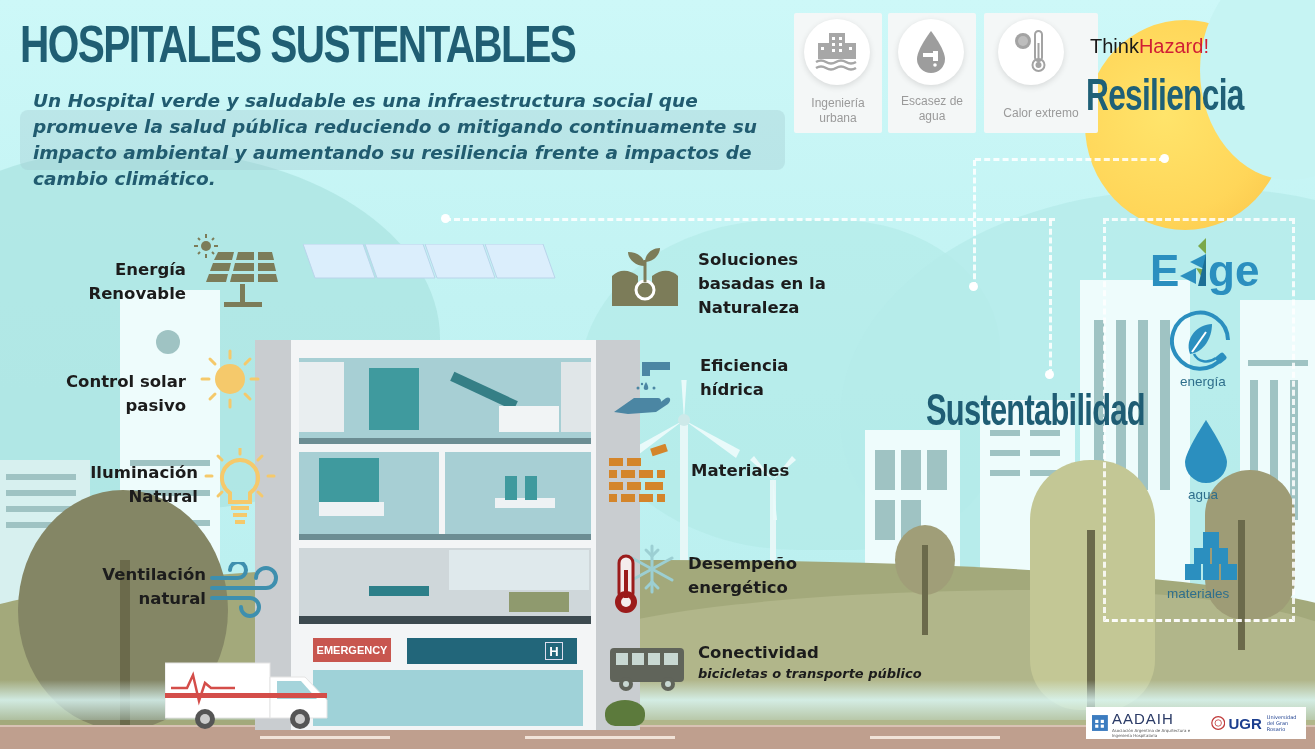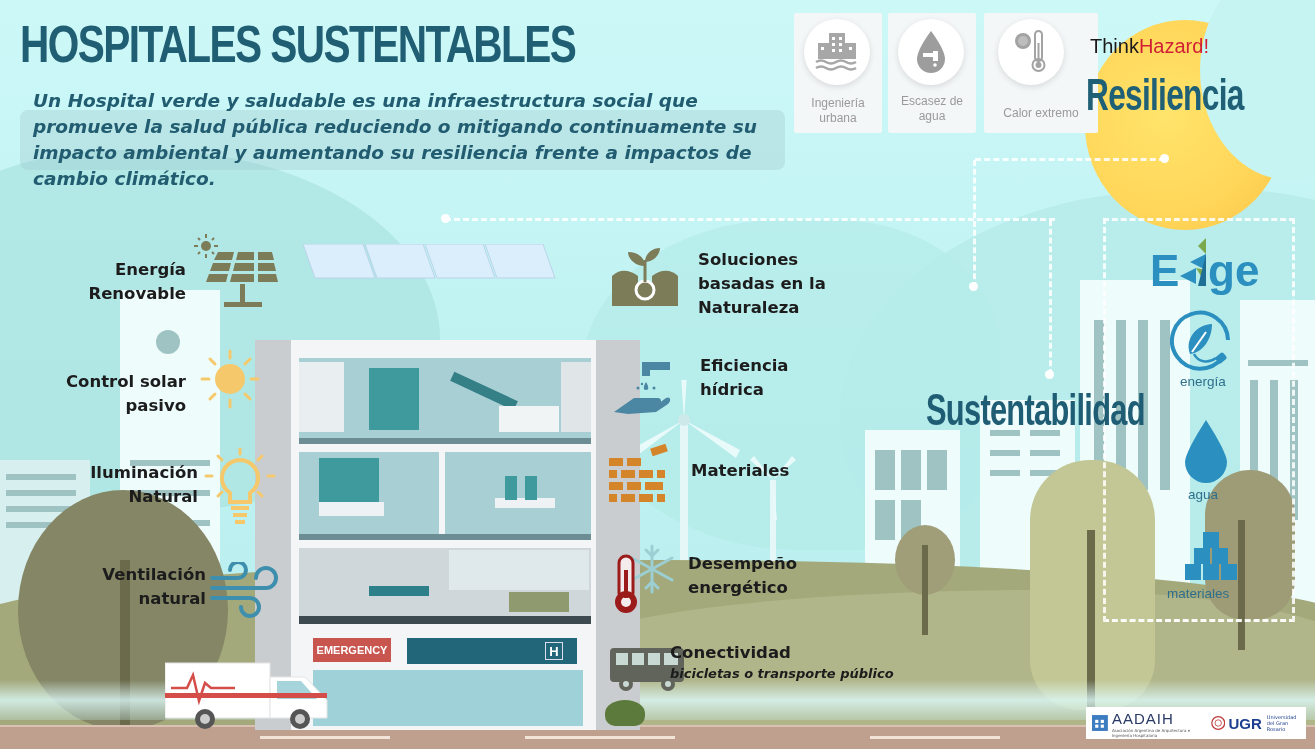--- a/index.html
+++ b/index.html
@@ -480,21 +480,21 @@
           <rect x="24" y="7" width="12" height="12"></rect>
           <rect x="40" y="7" width="12" height="12"></rect>
           <rect x="56" y="7" width="14" height="12"></rect>
         </g>
       <circle cx="18" cy="38" r="7" fill="#60645a"></circle>
         <circle cx="18" cy="38" r="3" fill="#c8d8d2"></circle>
       <circle cx="60" cy="38" r="7" fill="#60645a"></circle>
         <circle cx="60" cy="38" r="3" fill="#c8d8d2"></circle>
     </svg>
   </div>
-  <div class="feat" style="left:670px;top:641px;">
+  <div class="feat" style="left:698px;top:641px;">
     <span>Conectividad</span>
     <span class="sub">bicicletas o transporte público</span>
   </div>
 
   <div class="abs logos">
     <div style="display:flex;align-items:center;gap:4px;">
       <svg width="20" height="20" viewBox="0 0 20 20">
         <rect x="0" y="0" width="20" height="20" fill="#3c7cc0"></rect>
         <g fill="#fff">
             <rect x="4" y="6" width="4" height="4"></rect>

